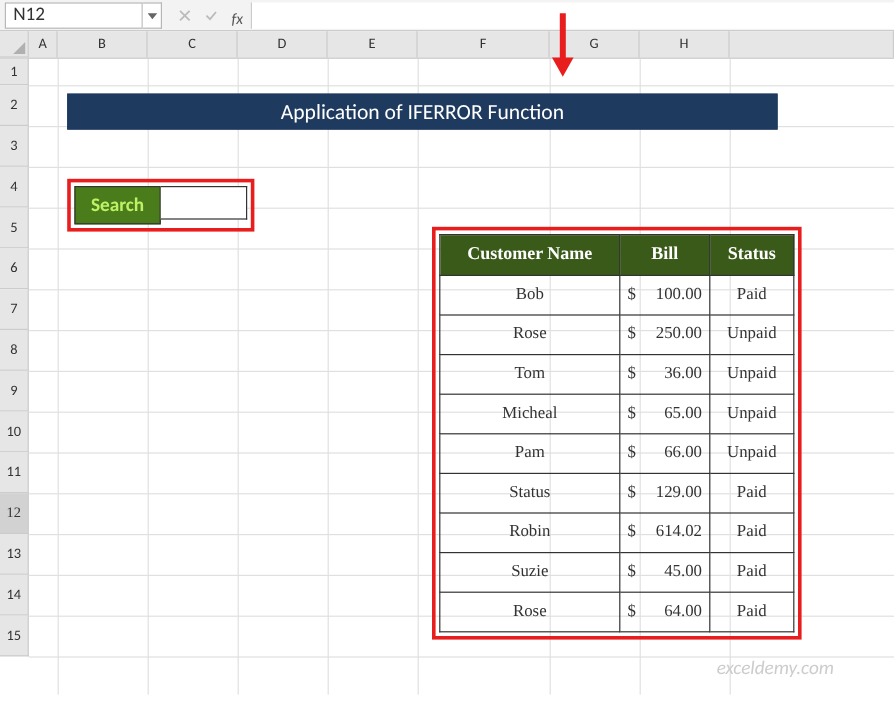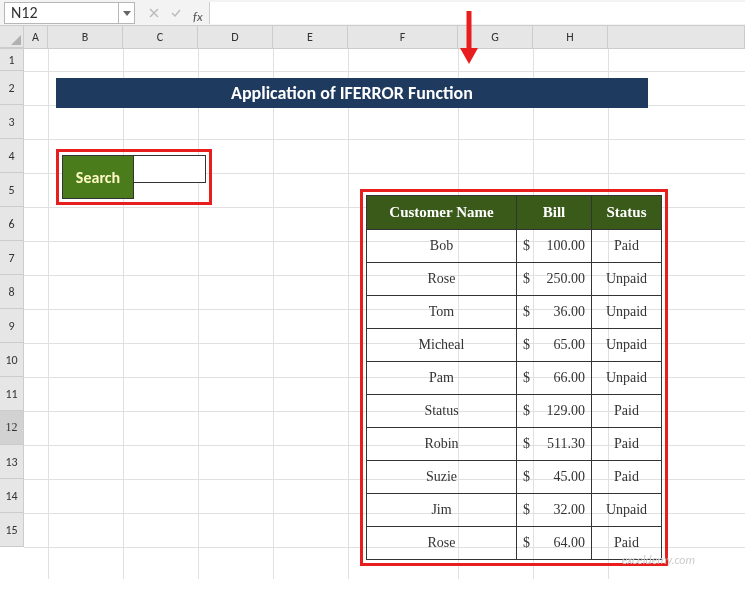--- a/index.html
+++ b/index.html
@@ -129,42 +129,42 @@
     .vline { position: absolute; top: 0; bottom: 0; width: 1px; background: #e0e0e0; }
     .hline { position: absolute; left: 0; right: 0; height: 1px; background: #e0e0e0; }
     .title-band {
       position: absolute;
       left: 32px;
       top: 29px;
       width: 592px;
       height: 30px;
       background: #1f3a5f;
       color: #fff;
-      font-weight: bold;
+      font-weight: normal;
       font-size: 18px;
       display: flex;
       align-items: center;
       justify-content: center;
       border: 1px solid #1f3a5f;
     }
     .search-box {
       position: absolute;
       left: 32px;
       top: 100px;
       display: flex;
       border: 3px solid #e81e1e;
       padding: 3px;
     }
     .search-label {
       background: #4a7c1c;
-      color: #fef9c3;
+      color: #bef264;
       font-weight: bold;
       font-size: 16px;
       width: 72px;
-      height: 44px;
+      height: 32px;
       display: flex;
       align-items: center;
       justify-content: center;
       border: 1px solid #333;
       text-align: center;
     }
     .search-input-cell {
       width: 72px;
       height: 28px;
       background: #fff;
@@ -210,21 +210,21 @@
     .red-arrow {
       position: absolute;
       left: 454px;
       top: -20px;
       z-index: 10;
     }
     .watermark {
       position: absolute;
       right: 50px;
       bottom: 12px;
-      font-size: 12px;
+      font-size: 16px;
       color: #ccc;
       font-style: italic;
       pointer-events: none;
     }
   </style>
 </head>
 <body>
 
 <div class="name-box-bar">
   <div class="name-box">N12</div>
@@ -378,39 +378,31 @@
                 <td class="bill-cell">
                   <span class="bill-sym">$</span>
                   <span class="bill-val">129.00</span>
                 </td>
                 <td>Paid</td>
               </tr>
               <tr>
                 <td>Robin</td>
                 <td class="bill-cell">
                   <span class="bill-sym">$</span>
-                  <span class="bill-val">511.30</span>
+                  <span class="bill-val">614.02</span>
                 </td>
                 <td>Paid</td>
               </tr>
               <tr>
                 <td>Suzie</td>
                 <td class="bill-cell">
                   <span class="bill-sym">$</span>
                   <span class="bill-val">45.00</span>
                 </td>
                 <td>Paid</td>
-              </tr>
-              <tr>
-                <td>Jim</td>
-                <td class="bill-cell">
-                  <span class="bill-sym">$</span>
-                  <span class="bill-val">32.00</span>
-                </td>
-                <td>Unpaid</td>
               </tr>
               <tr>
                 <td>Rose</td>
                 <td class="bill-cell">
                   <span class="bill-sym">$</span>
                   <span class="bill-val">64.00</span>
                 </td>
                 <td>Paid</td>
               </tr>
             </tbody>

